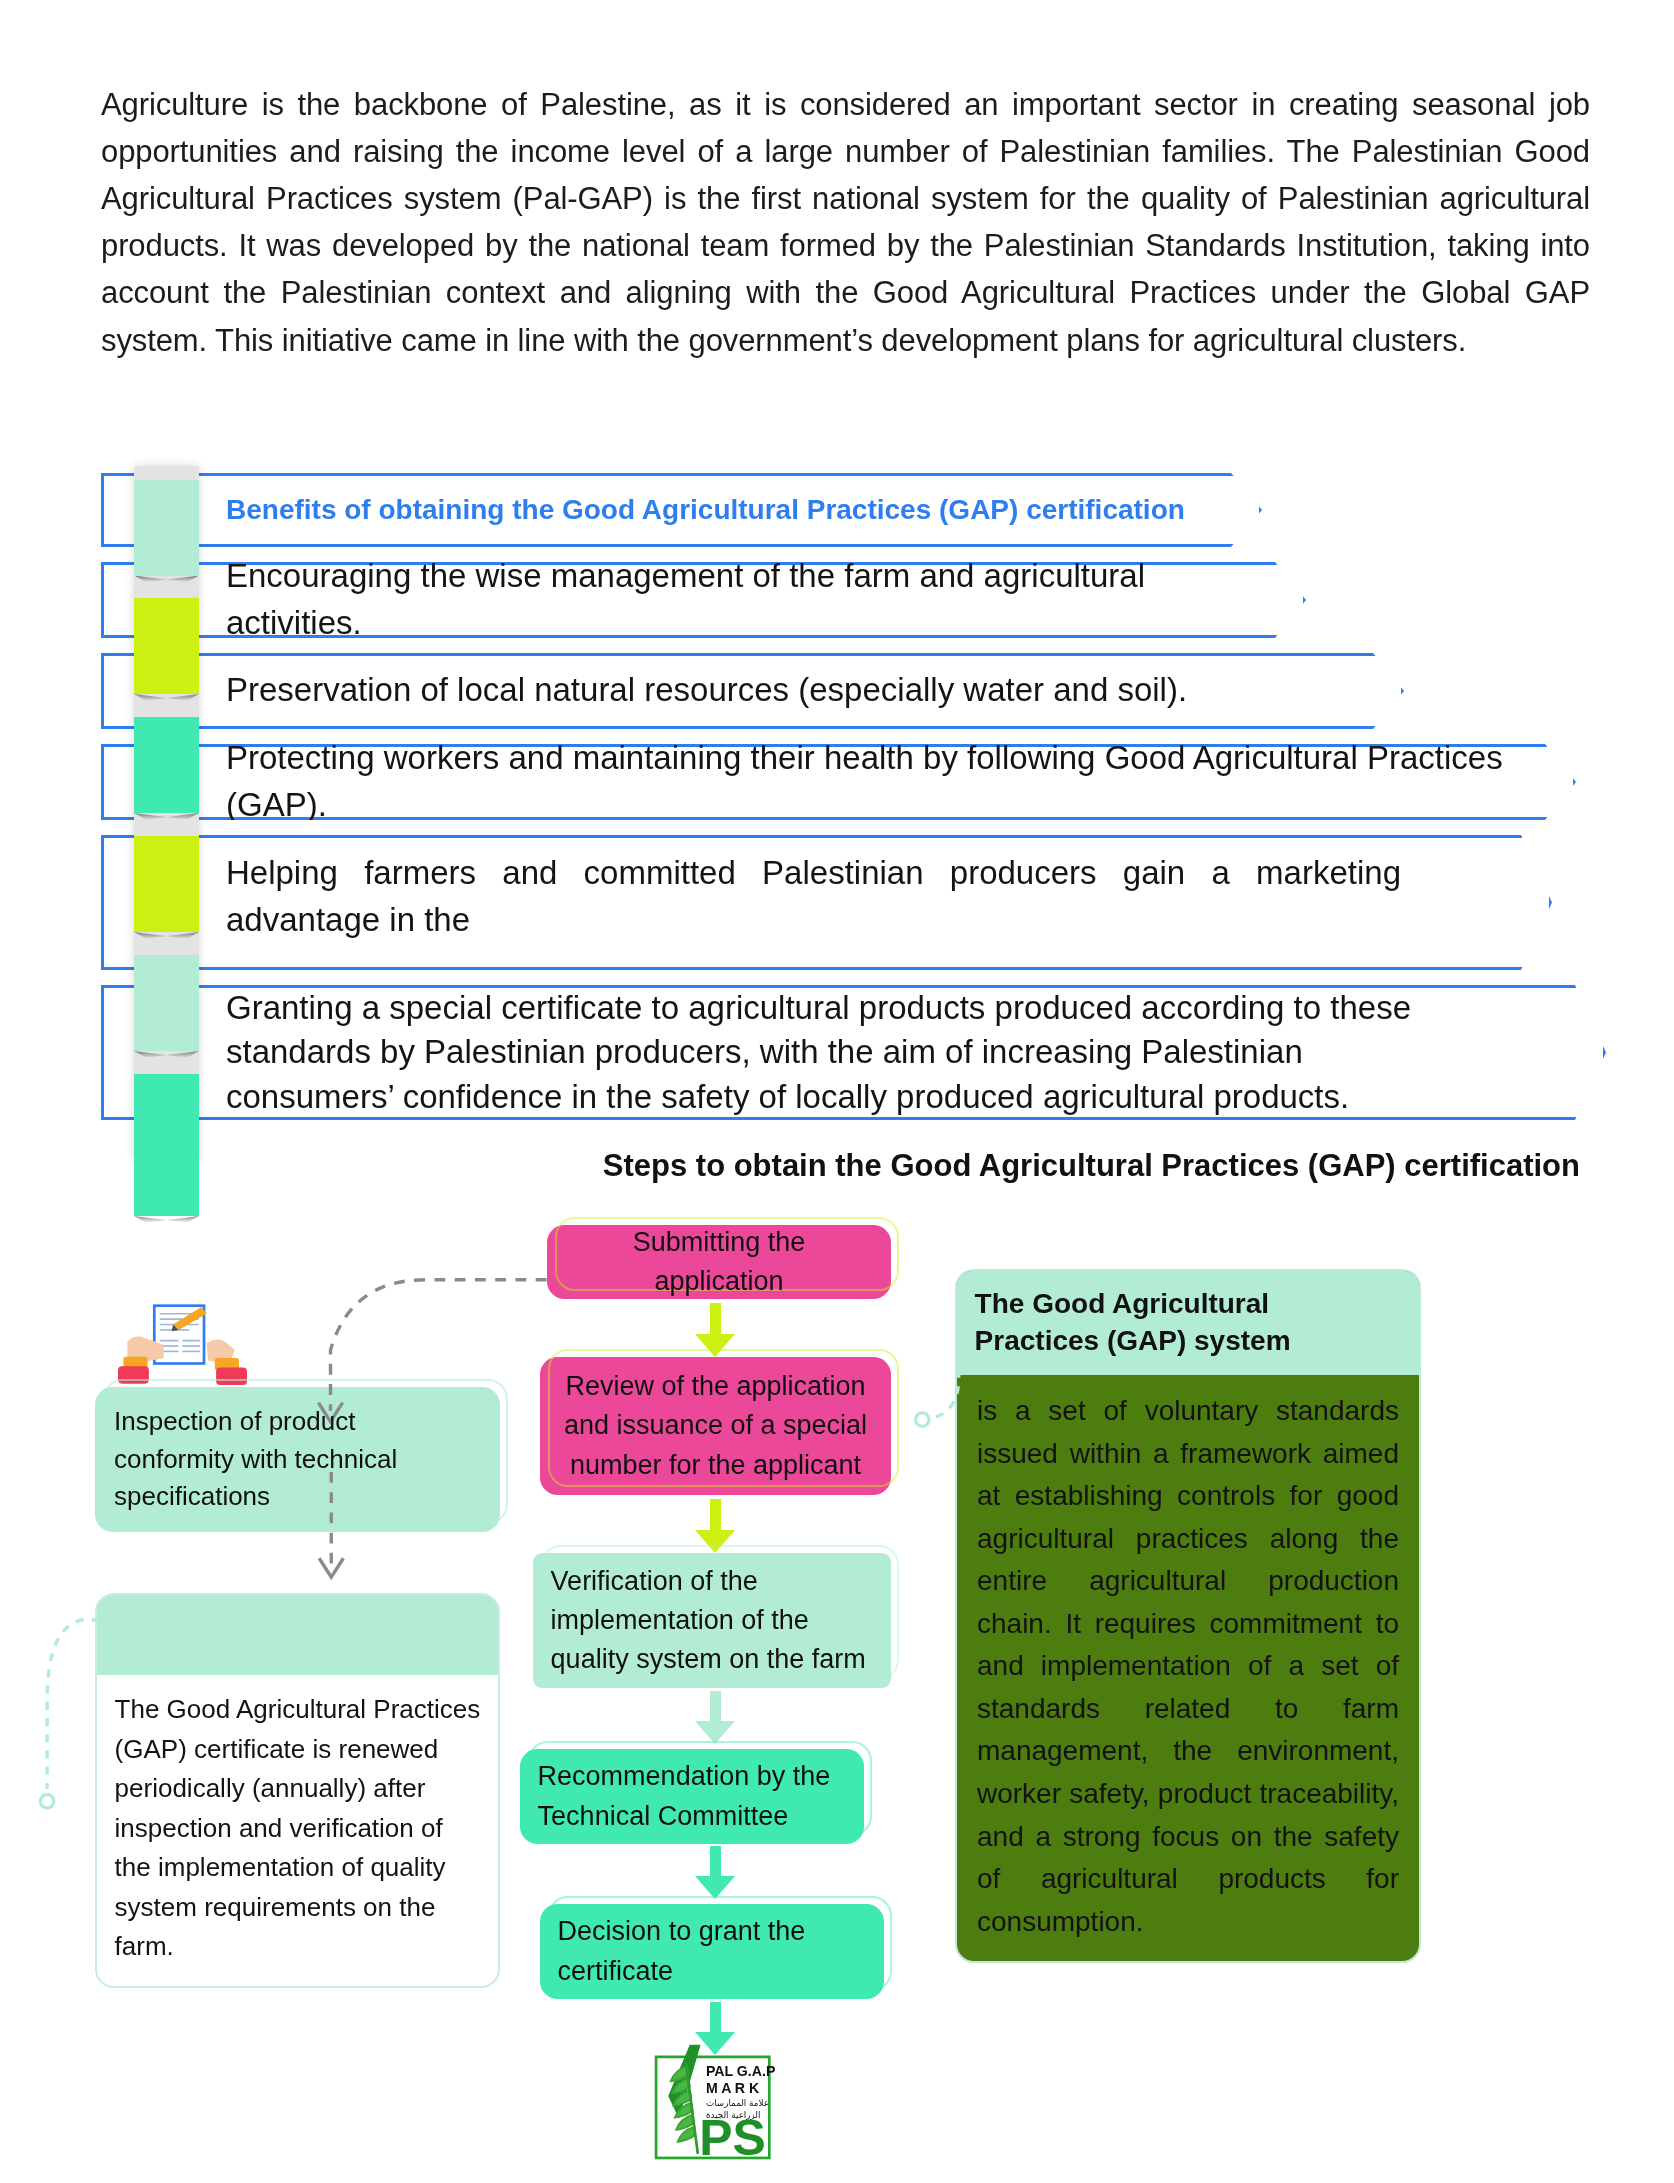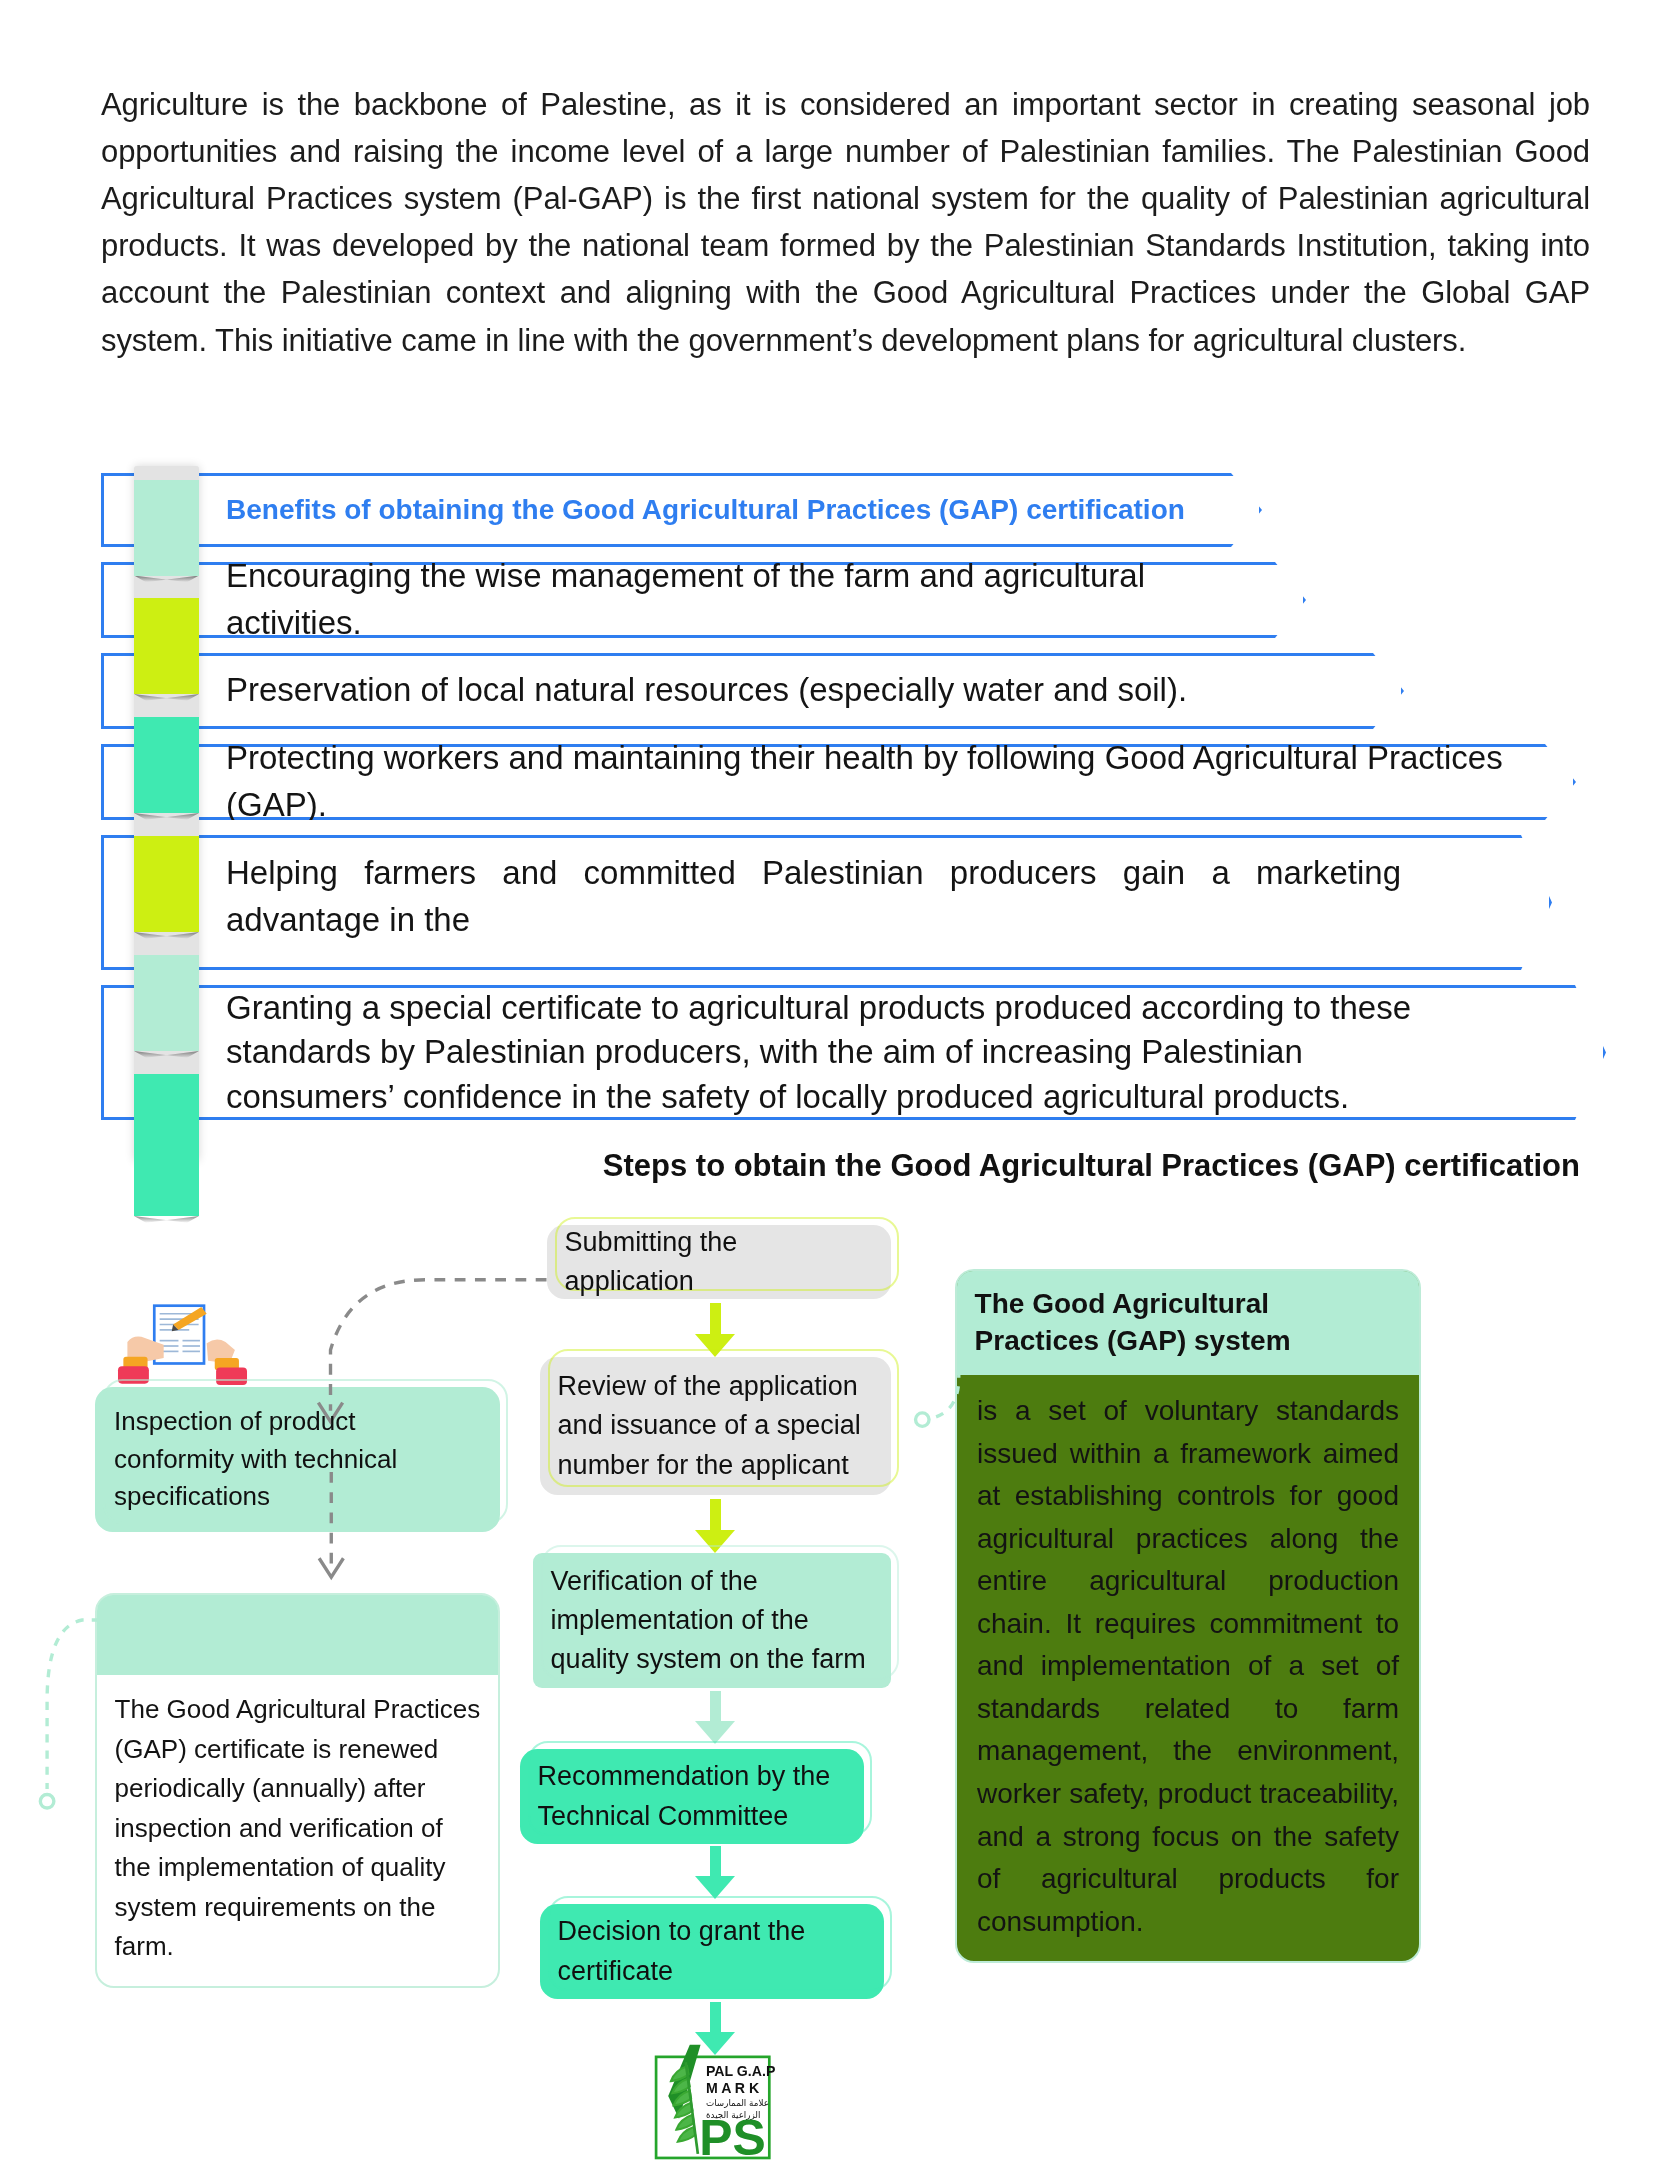--- a/index.html
+++ b/index.html
@@ -55,21 +55,21 @@
   .fbox{
     position:absolute;box-sizing:border-box;border-radius:17.6px;
     font-size:27px;line-height:1.45;color:#101010;
     padding:15px 17.6px;
   }
   .fbox .inner{position:relative;z-index:2;}
   .fbox::before{
     content:"";position:absolute;left:8px;top:-8px;right:-8px;bottom:8px;
     border:2.7px solid currentColor;border-radius:20px;opacity:.45;z-index:0;
   }
-  .lime{background:#e5e5e5;color:#cdef12;}
+  .lime{background:#ec4899;color:#cdef12;text-align:center;}
   .teal{background:#3fe9b1;color:#3fe9b1;}
   .mint{background:#b2ecd4;color:#b2ecd4;}
   .fbox .inner{color:#101010;}
 
   .varrow{position:absolute;width:41px;}
   .varrow .stem{position:absolute;left:15px;top:0;width:10.8px;}
   .varrow .head{
     position:absolute;left:0;bottom:0;width:0;height:0;
     border-left:20px solid transparent;border-right:20px solid transparent;
   }

